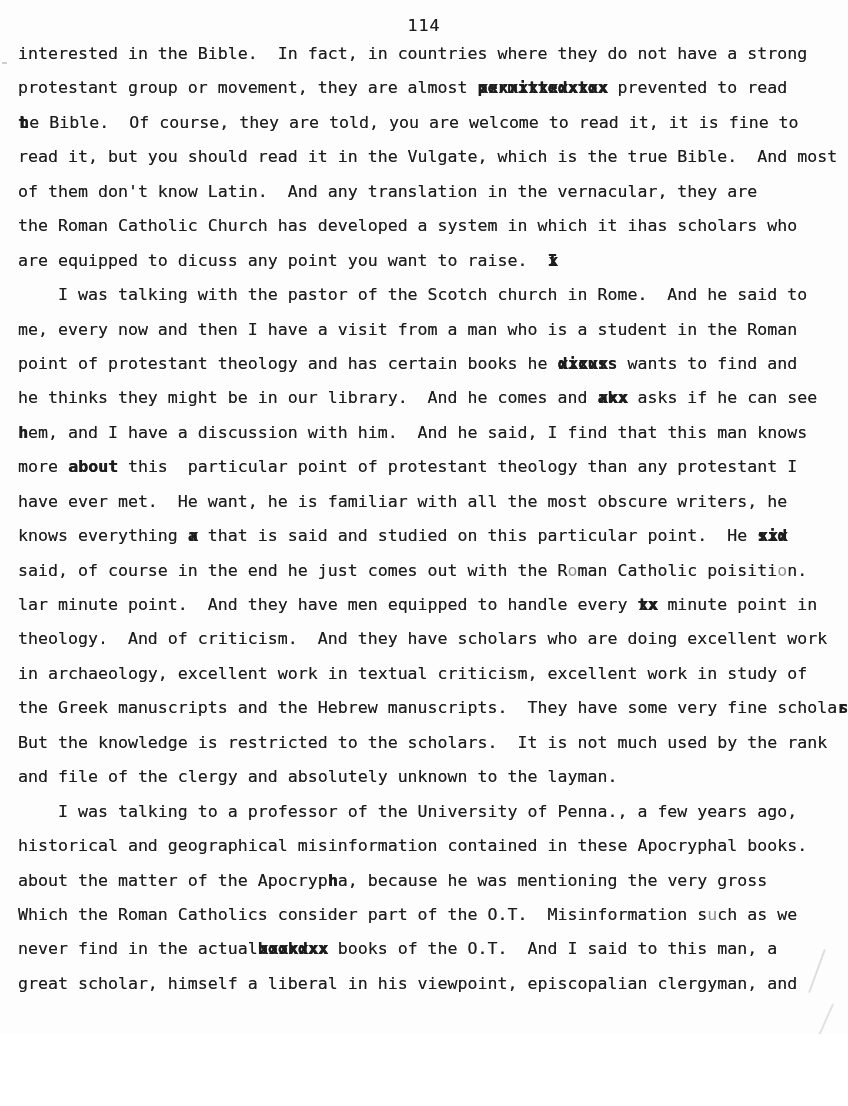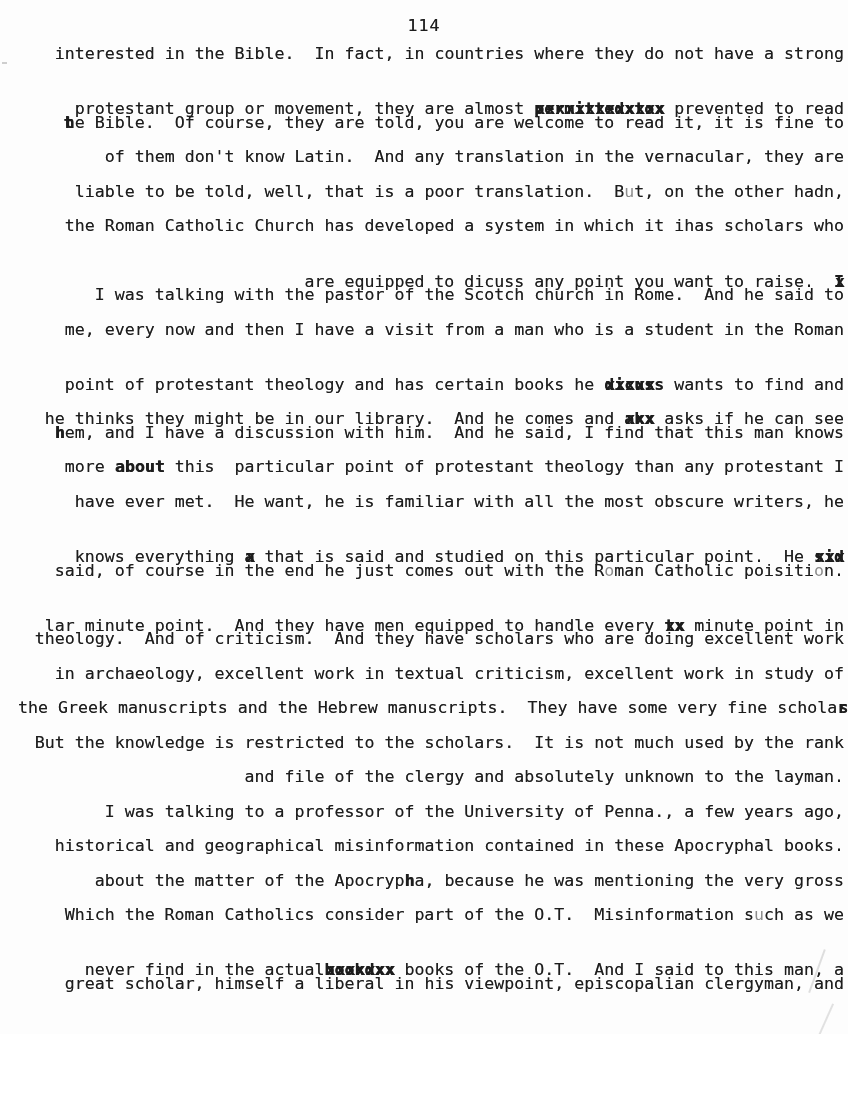--- a/index.html
+++ b/index.html
@@ -15,24 +15,23 @@
   .pageno{
     position:absolute;top:16px;left:0;width:100%;
     text-align:center;letter-spacing:1px;
     text-shadow:0 0 0.5px rgba(25,25,25,0.65);
   }
   .docbody{position:absolute;top:37px;left:18px;width:826px;}
   .line{
     white-space:pre;
     height:34.45px;line-height:34.45px;
     text-shadow:0 0 0.5px rgba(25,25,25,0.6);
-    text-align:right;
   }
   
-  .x{font-weight:bold;position:relative;display:inline-block;margin-top:21px;}
+  .x{font-weight:bold;position:relative;display:inline-block;}
   .x::after{
     content:attr(data-o);
     position:absolute;left:1px;top:0;
     font-weight:bold;color:inherit;
   }
   
   .b{font-weight:bold;text-shadow:0.6px 0 0 currentColor;}
   
   .f{color:#8d8d8d;text-shadow:none;}
   
@@ -51,22 +50,22 @@
 </head>
 <body>
 
 <div class="page">
   <div class="pageno">114</div>
 
   <div class="docbody">
       <div class="line"><span>interested in the Bible.  In fact, in countries where they do not have a strong</span></div>
       <div class="line"><span>protestant group or movement, they are almost </span><span class="x" data-o="xxxxxxxxxxxxx">permittedxtox</span><span> prevented to read</span></div>
       <div class="line"><span class="sq">th</span><span>e Bible.  Of course, they are told, you are welcome to read it, it is fine to</span></div>
+      <div class="line"><span>read it, but you should read it in the Vulgate, which is the true Bible.  And most</span></div>
       <div class="line"><span>of them don't know Latin.  And any translation in the vernacular, they are</span></div>
-      <div class="line"><span>liable to be told, well, that is a poor translation.  B</span><span class="f">u</span><span>t, on the other hadn,</span></div>
       <div class="line"><span>the Roman Catholic Church has developed a system in which it ihas scholars who</span></div>
       <div class="line"><span>are equipped to dicuss any point you want to raise.  </span><span class="x" data-o="x">I</span></div>
       <div class="line"><span>    I was talking with the pastor of the Scotch church in Rome.  And he said to</span></div>
       <div class="line"><span>me, every now and then I have a visit from a man who is a student in the Roman</span></div>
       <div class="line"><span>point of protestant theology and has certain books he </span><span class="x" data-o="xxxxx">dicuss</span><span> wants to find and</span></div>
       <div class="line"><span>he thinks they might be in our library.  And he comes and </span><span class="x" data-o="xxx">akx</span><span> asks if he can see</span></div>
       <div class="line"><span class="b">h</span><span>em, and I have a discussion with him.  And he said, I find that this man knows</span></div>
       <div class="line"><span>more </span><span class="b">about</span><span> this  particular point of protestant theology than any protestant I</span></div>
       <div class="line"><span>have ever met.  He want, he is familiar with all the most obscure writers, he</span></div>
       <div class="line"><span>knows everything </span><span class="x" data-o="x">a</span><span> that is said and studied on this particular point.  He </span><span class="x" data-o="xxx">sid</span></div>

